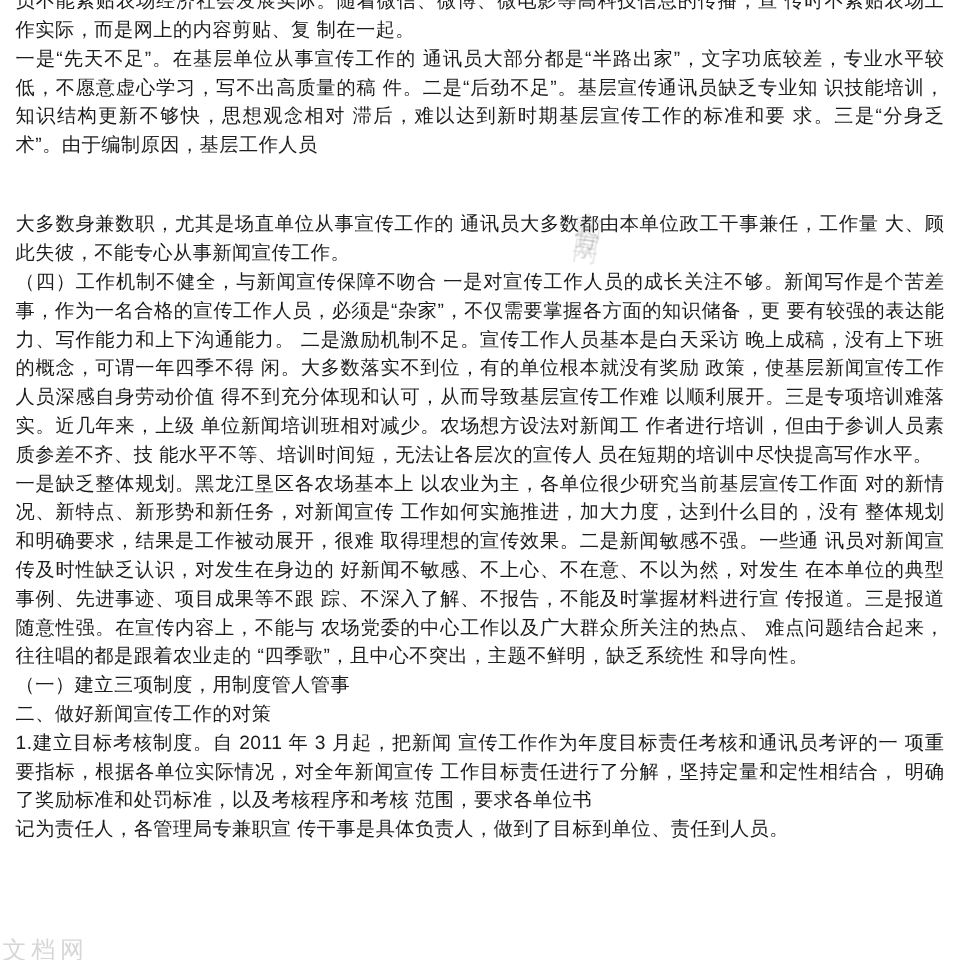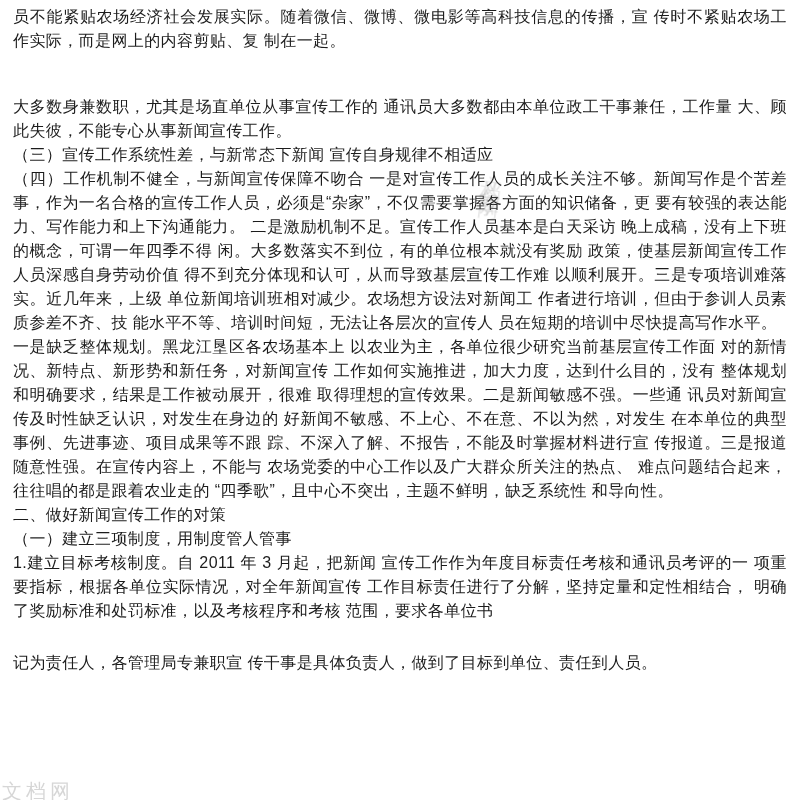--- a/index.html
+++ b/index.html
@@ -7,39 +7,39 @@
     width: 800px;
     height: 800px;
     overflow: hidden;
     background: #ffffff;
     font-family: "Liberation Sans", sans-serif;
   }
   .page {
     position: relative;
     width: 800px;
     height: 800px;
-    padding: 15px 13px;
+    padding: 0 13px;
     overflow: hidden;
   }
   .content {
     margin-top: -10px;
   }
   p.doc-line {
     font-size: 16px;
     line-height: 24px;
     letter-spacing: 0.4px;
     color: #1c1c1c;
     text-align: justify;
     text-justify: inter-character;
   }
   p.gap-before {
     margin-top: 42px;
   }
   p.gap-before-sm {
-    margin-top: 28px;
+    margin-top: 0;
   }
   .watermark-side {
     position: absolute;
     left: 478px;
     top: 158px;
     writing-mode: vertical-rl;
     transform: rotate(8deg);
     font-size: 22px;
     letter-spacing: 6px;
     color: rgba(120,120,120,0.18);
@@ -58,25 +58,25 @@
     pointer-events: none;
     user-select: none;
   }
 </style>
 </head>
 <body>
 
 <div class="page">
   <div class="content">
     <p class="doc-line">员不能紧贴农场经济社会发展实际。随着微信、微博、微电影等高科技信息的传播，宣 传时不紧贴农场工作实际，而是网上的内容剪贴、复 制在一起。</p>
+    <p class="doc-line">一是“先天不足”。在基层单位从事宣传工作的 通讯员大部分都是“半路出家”，文字功底较差，专业水平较低，不愿意虚心学习，写不出高质量的稿 件。二是“后劲不足”。基层宣传通讯员缺乏专业知 识技能培训，知识结构更新不够快，思想观念相对 滞后，难以达到新时期基层宣传工作的标准和要 求。三是“分身乏术”。由于编制原因，基层工作人员</p>
     <p class="doc-line gap-before">大多数身兼数职，尤其是场直单位从事宣传工作的 通讯员大多数都由本单位政工干事兼任，工作量 大、顾此失彼，不能专心从事新闻宣传工作。</p>
-    <p class="doc-line">（三）宣传工作系统性差，与新常态下新闻 宣传自身规律不相适应</p>
     <p class="doc-line">（四）工作机制不健全，与新闻宣传保障不吻合 一是对宣传工作人员的成长关注不够。新闻写作是个苦差事，作为一名合格的宣传工作人员，必须是“杂家”，不仅需要掌握各方面的知识储备，更 要有较强的表达能力、写作能力和上下沟通能力。 二是激励机制不足。宣传工作人员基本是白天采访 晚上成稿，没有上下班的概念，可谓一年四季不得 闲。大多数落实不到位，有的单位根本就没有奖励 政策，使基层新闻宣传工作人员深感自身劳动价值 得不到充分体现和认可，从而导致基层宣传工作难 以顺利展开。三是专项培训难落实。近几年来，上级 单位新闻培训班相对减少。农场想方设法对新闻工 作者进行培训，但由于参训人员素质参差不齐、技 能水平不等、培训时间短，无法让各层次的宣传人 员在短期的培训中尽快提高写作水平。</p>
     <p class="doc-line">一是缺乏整体规划。黑龙江垦区各农场基本上 以农业为主，各单位很少研究当前基层宣传工作面 对的新情况、新特点、新形势和新任务，对新闻宣传 工作如何实施推进，加大力度，达到什么目的，没有 整体规划和明确要求，结果是工作被动展开，很难 取得理想的宣传效果。二是新闻敏感不强。一些通 讯员对新闻宣传及时性缺乏认识，对发生在身边的 好新闻不敏感、不上心、不在意、不以为然，对发生 在本单位的典型事例、先进事迹、项目成果等不跟 踪、不深入了解、不报告，不能及时掌握材料进行宣 传报道。三是报道随意性强。在宣传内容上，不能与 农场党委的中心工作以及广大群众所关注的热点、 难点问题结合起来，往往唱的都是跟着农业走的 “四季歌”，且中心不突出，主题不鲜明，缺乏系统性 和导向性。</p>
+    <p class="doc-line">（一）建立三项制度，用制度管人管事</p>
     <p class="doc-line">二、做好新闻宣传工作的对策</p>
-    <p class="doc-line">（一）建立三项制度，用制度管人管事</p>
     <p class="doc-line">1.建立目标考核制度。自 2011 年 3 月起，把新闻 宣传工作作为年度目标责任考核和通讯员考评的一 项重要指标，根据各单位实际情况，对全年新闻宣传 工作目标责任进行了分解，坚持定量和定性相结合， 明确了奖励标准和处罚标准，以及考核程序和考核 范围，要求各单位书</p>
     <p class="doc-line gap-before-sm">记为责任人，各管理局专兼职宣 传干事是具体负责人，做到了目标到单位、责任到人员。</p>
   </div>
 
   <div class="watermark-side">文档分享网</div>
   <div class="watermark-corner">文档网</div>
 </div>
 
 </body></html>

